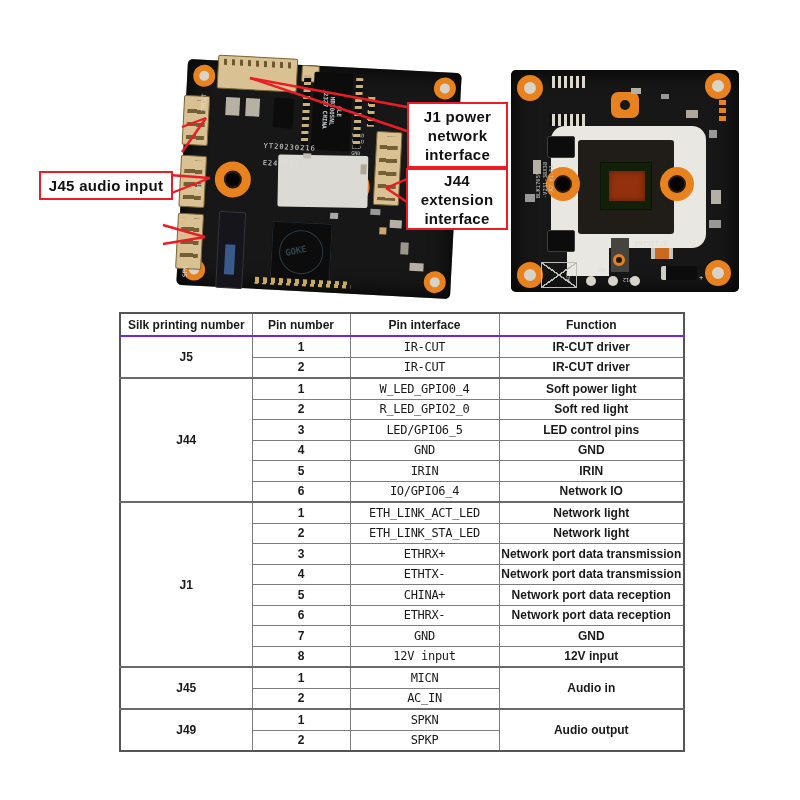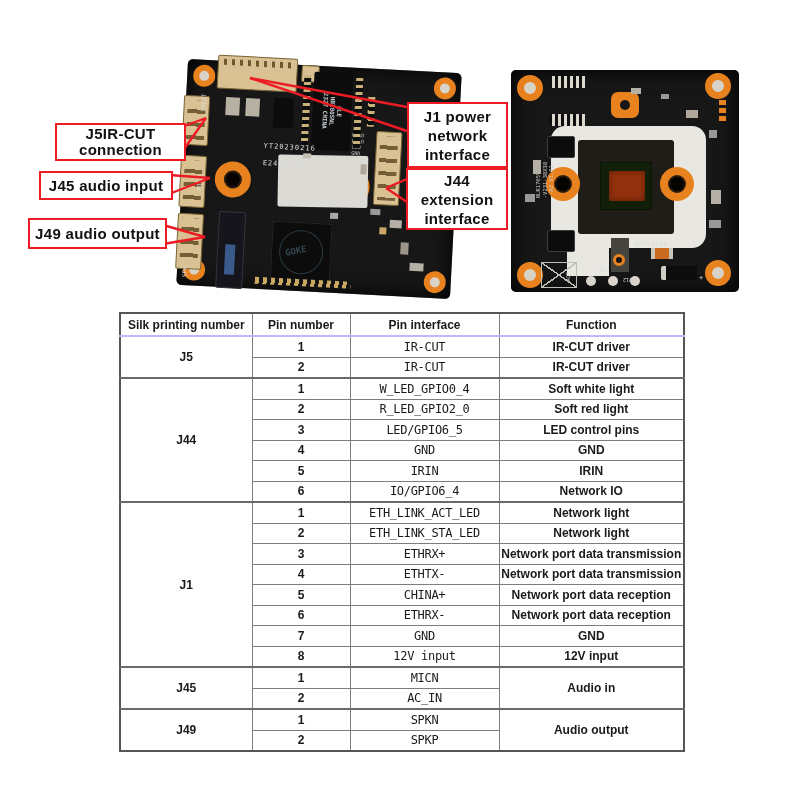--- a/index.html
+++ b/index.html
@@ -25,21 +25,21 @@
   
   .callout{position:absolute;border:2px solid #ed1c24;background:#fff;color:#111;
            font-weight:600;display:flex;align-items:center;justify-content:center;
            text-align:center;white-space:pre-line;z-index:6;letter-spacing:.3px;}
   .leads{position:absolute;left:0;top:0;z-index:5;pointer-events:none;}
   
   table.pins{position:absolute;left:119px;top:312px;border-collapse:collapse;table-layout:fixed;
              border:2px solid #555;font-family:"Liberation Sans",sans-serif;}
   table.pins th,table.pins td{border:1px solid #7d7d7d;text-align:center;vertical-align:middle;
              padding:0;overflow:hidden;white-space:nowrap;}
-  table.pins th{height:21px;font-size:12px;font-weight:700;border-bottom:2px solid #c4b5fd;}
+  table.pins th{height:21px;font-size:12px;font-weight:700;border-bottom:2px solid #6d28d9;}
   table.pins td{height:19.5px;font-size:12px;}
   tr.sec td{border-top:2px solid #6a6a6a;}
   td.silkc{font-weight:700;font-size:12.5px;}
   td.pinc{font-weight:700;font-size:11.5px;}
   td.defc{font-family:"DejaVu Sans Mono",monospace;font-weight:400;font-size:10.5px;letter-spacing:-0.3px;}
   td.func{font-weight:700;font-size:11px;}
   .w1{width:132px;} .w2{width:98px;} .w3{width:149px;} .w4{width:185px;}
 </style>
 </head>
 <body>
@@ -188,24 +188,21 @@
         <line x1="169" y1="194" x2="210" y2="178"></line>
       <line x1="163" y1="225" x2="205" y2="237"></line>
         <line x1="163" y1="244" x2="205" y2="237"></line>
       <line x1="407" y1="107" x2="250" y2="78"></line>
         <line x1="407" y1="131" x2="250" y2="78"></line>
       <line x1="407" y1="179" x2="386" y2="188"></line>
         <line x1="407" y1="202" x2="386" y2="188"></line>
     </g>
   </svg>
 
-  <div class="callout" style="left:55px;top:123px;width:127px;height:34px;font-size:15px;line-height:16px;">J5IR-CUT
-connection</div>
   <div class="callout" style="left:39px;top:171px;width:130px;height:25px;font-size:15px;text-align:center;">J45 audio input</div>
-  <div class="callout" style="left:28px;top:218px;width:135px;height:27px;font-size:15px;">J49 audio output</div>
   <div class="callout" style="left:407px;top:102px;width:97px;height:62px;font-size:15px;line-height:19px;">J1 power
 network
 interface</div>
   <div class="callout" style="left:406px;top:168px;width:98px;height:58px;font-size:15px;line-height:19px;">J44
 extension
 interface</div>
 
   <table class="pins">
     <colgroup>
         <col class="w1">
@@ -230,21 +227,21 @@
     <tr>
       <td class="pinc">2</td>
       <td class="defc">IR-CUT</td>
       <td class="func">IR-CUT driver</td>
     </tr>
 
     <tr class="sec">
       <td class="silkc" rowspan="6">J44</td>
       <td class="pinc">1</td>
       <td class="defc">W_LED_GPIO0_4</td>
-      <td class="func">Soft white light</td>
+      <td class="func">Soft power light</td>
     </tr>
     <tr>
       <td class="pinc">2</td>
       <td class="defc">R_LED_GPIO2_0</td>
       <td class="func">Soft red light</td>
     </tr>
     <tr>
       <td class="pinc">3</td>
       <td class="defc">LED/GPIO6_5</td>
       <td class="func">LED control pins</td>

